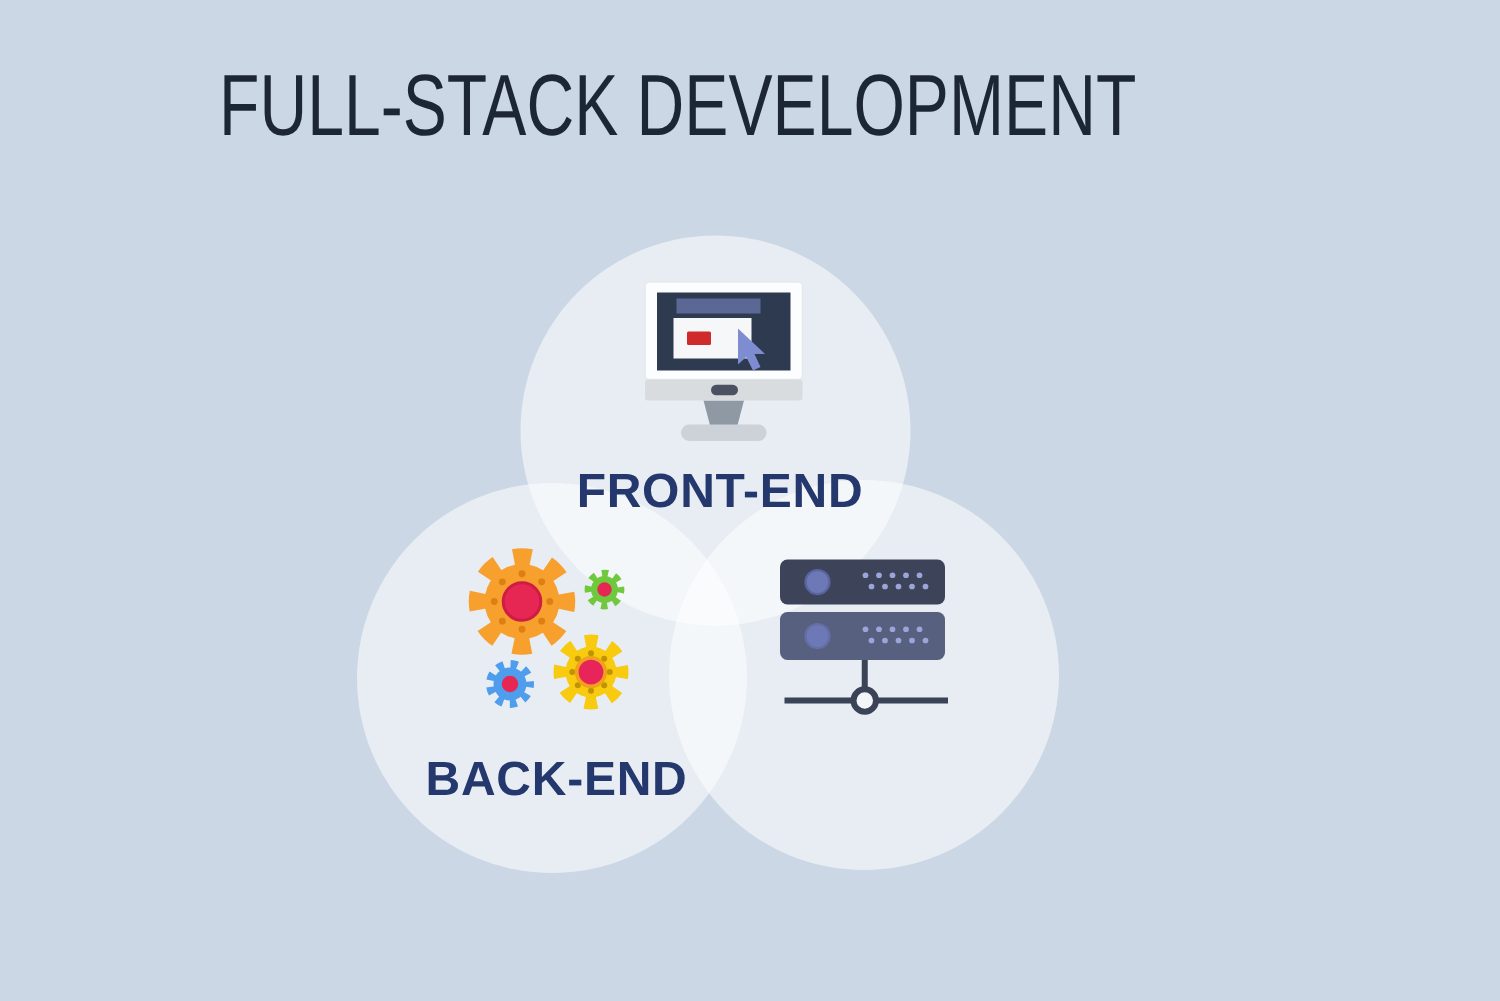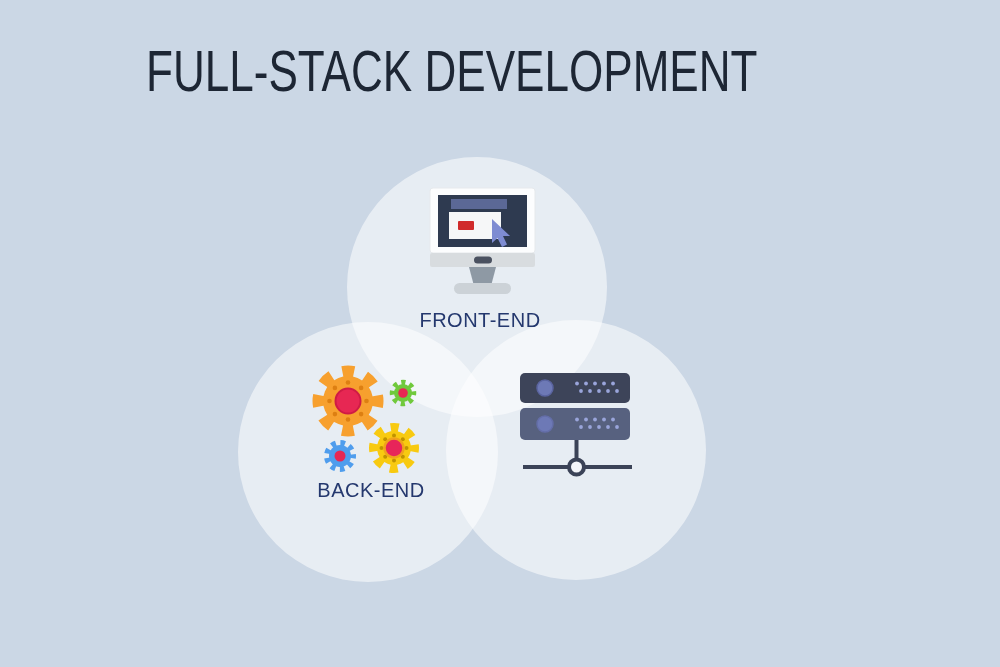--- a/index.html
+++ b/index.html
@@ -22,26 +22,26 @@
   .venn-circle{
     position:absolute;width:260px;height:260px;border-radius:50%;
     background:rgba(255,255,255,0.55);
   }
   .circle-frontend{left:347px;top:157px;}
   .circle-backend{left:238px;top:322px;}
   .circle-database{left:446px;top:320px;}
 
   .set-label{
     position:absolute;
-    font-size:20px;font-weight:400;letter-spacing:0.5px;
+    font-size:32px;font-weight:700;letter-spacing:0.5px;
     color:#24386e;white-space:nowrap;
     transform:translateX(-50%);
   }
   .label-frontend{left:480px;top:309px;}
-  .label-backend{left:371px;top:479px;}
+  .label-backend{left:371px;top:501px;}
   .label-database{left:579px;top:494px;}
 
   .icon-wrap{position:absolute;}
   .icon-monitor{left:425px;top:183px;width:115px;height:115px;}
   .icon-gears{left:300px;top:360px;width:130px;height:130px;}
   .icon-database{left:515px;top:367px;width:125px;height:115px;}
 </style>
 </head>
 <body>
 

